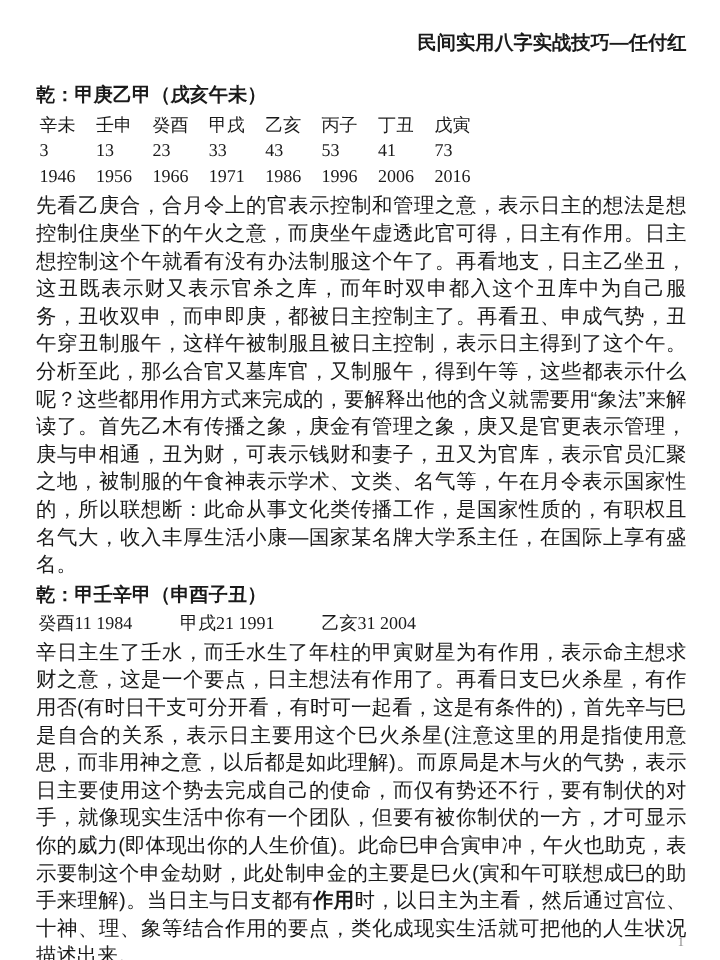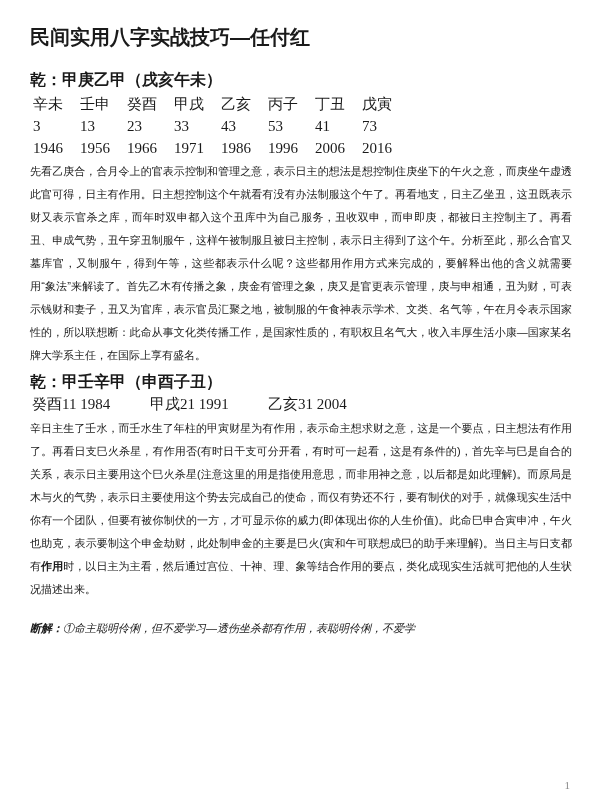--- a/index.html
+++ b/index.html
@@ -4,28 +4,28 @@
 <style>
   * { margin:0; padding:0; box-sizing:border-box; }
   html, body { width:600px; height:800px; }
   body { background:#ffffff; }
   .page {
     position:relative; width:600px; height:800px; overflow:hidden;
     background:#ffffff; color:#1a1a1a;
     padding:27px 28px 0 30px;
     font-family:"Liberation Sans", sans-serif;
   }
-  .title { font-size:20px; line-height:20px; font-weight:700; text-align:left; }
+  .title { font-size:16px; line-height:20px; font-weight:700; text-align:right; }
   .chart-header { font-size:16px; line-height:21px; font-weight:700; margin-top:22px; }
   .chart-sub { font-size:16px; line-height:21px; font-weight:700; padding-left:45px; margin-top:3px; }
   .luck-table { margin-top:3px; font-size:15px; }
   .lt-row { display:flex; height:22px; align-items:center; margin-left:3px; }
   .lt-cell { flex:0 0 47px; width:47px; }
   .num { font-family:"Liberation Serif", serif; }
-  .body-text { font-size:11px; line-height:23px; text-align:justify; margin-top:1px; }
+  .body-text { font-size:17px; line-height:23px; text-align:justify; margin-top:1px; }
   .luck-line { display:flex; font-size:15px; height:23px; align-items:center; margin-left:2px; margin-top:1px; }
   .ll-item { flex:0 0 118px; }
   .ll-item:last-child { flex:0 0 auto; }
   .bold { font-weight:700; }
   .judgment-label { font-weight:700; }
   .page-number {
     position:absolute; right:30px; bottom:9px;
     font-size:11px; color:#8a8a8a; font-family:"Liberation Serif", serif;
   }
 </style>

